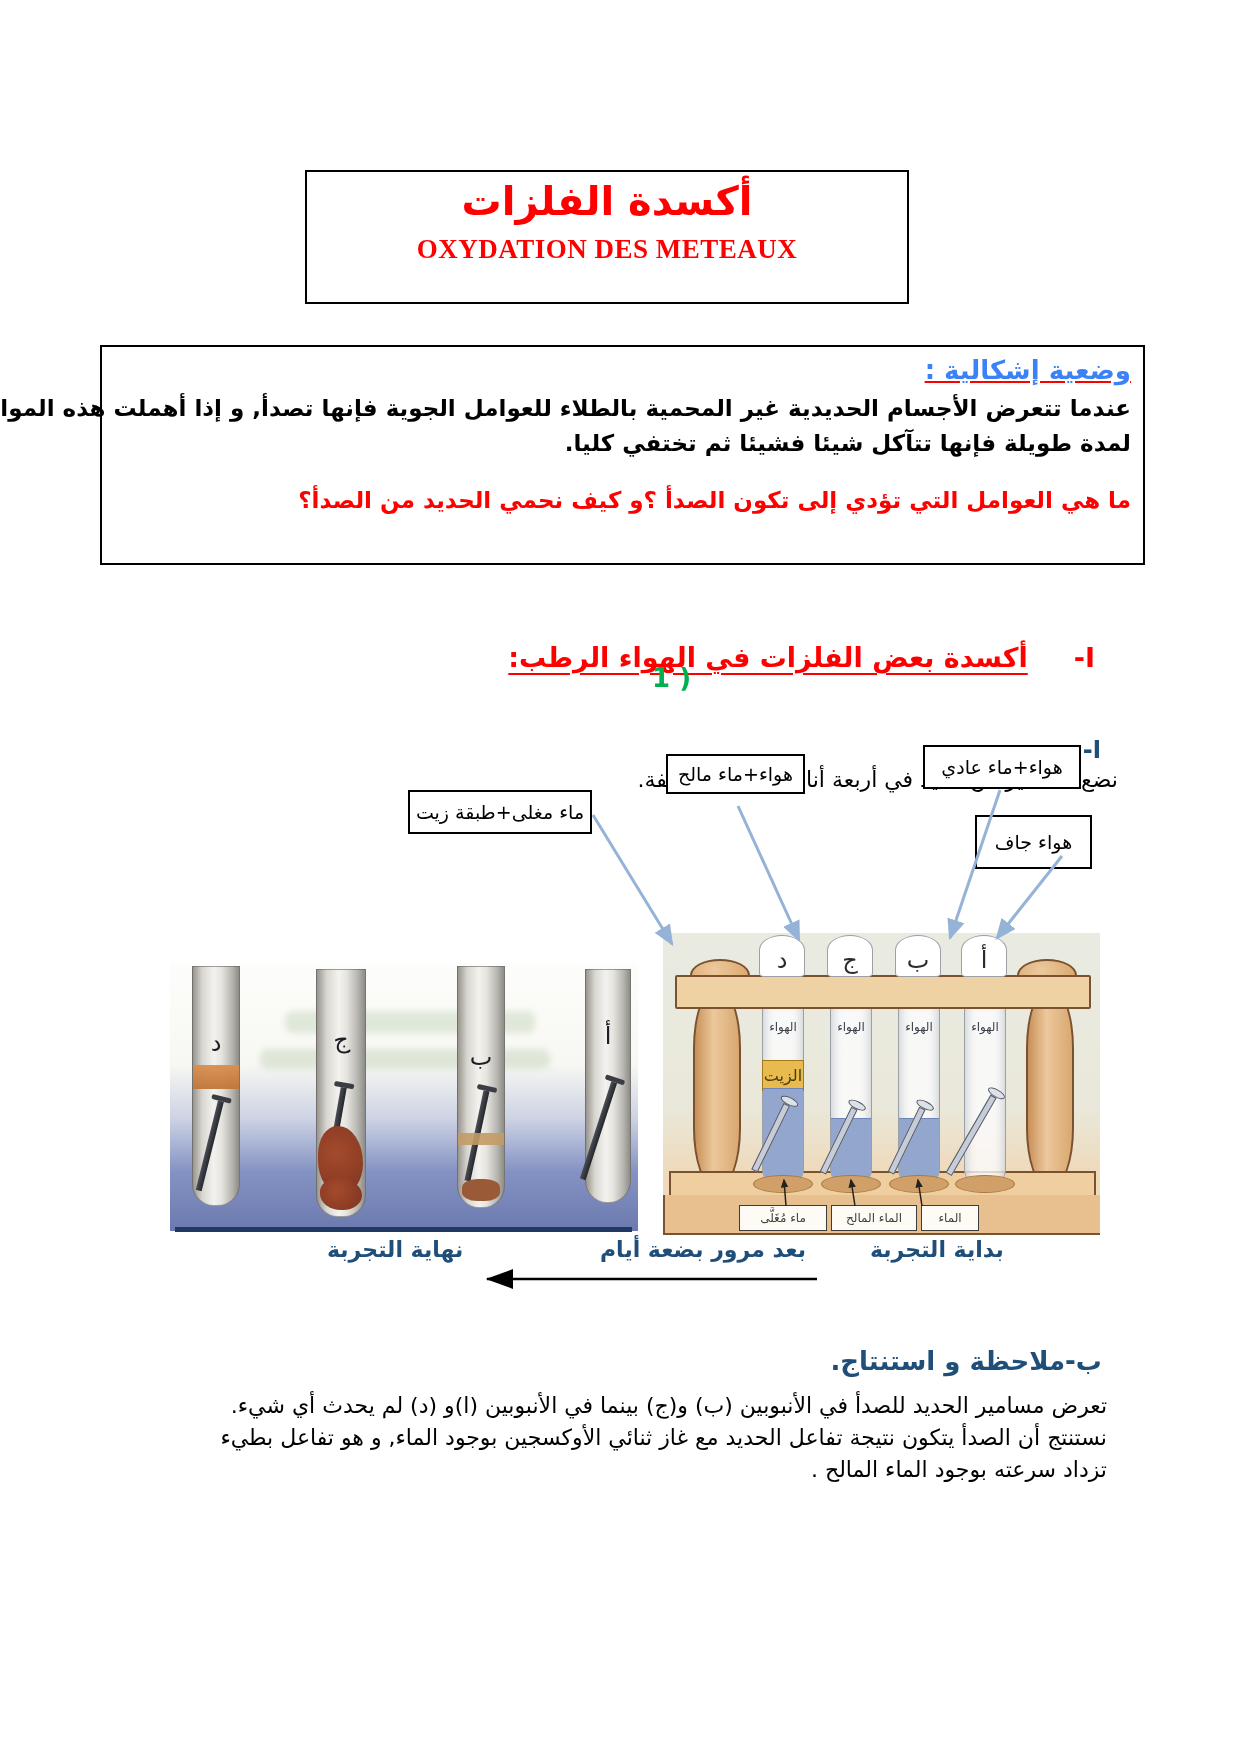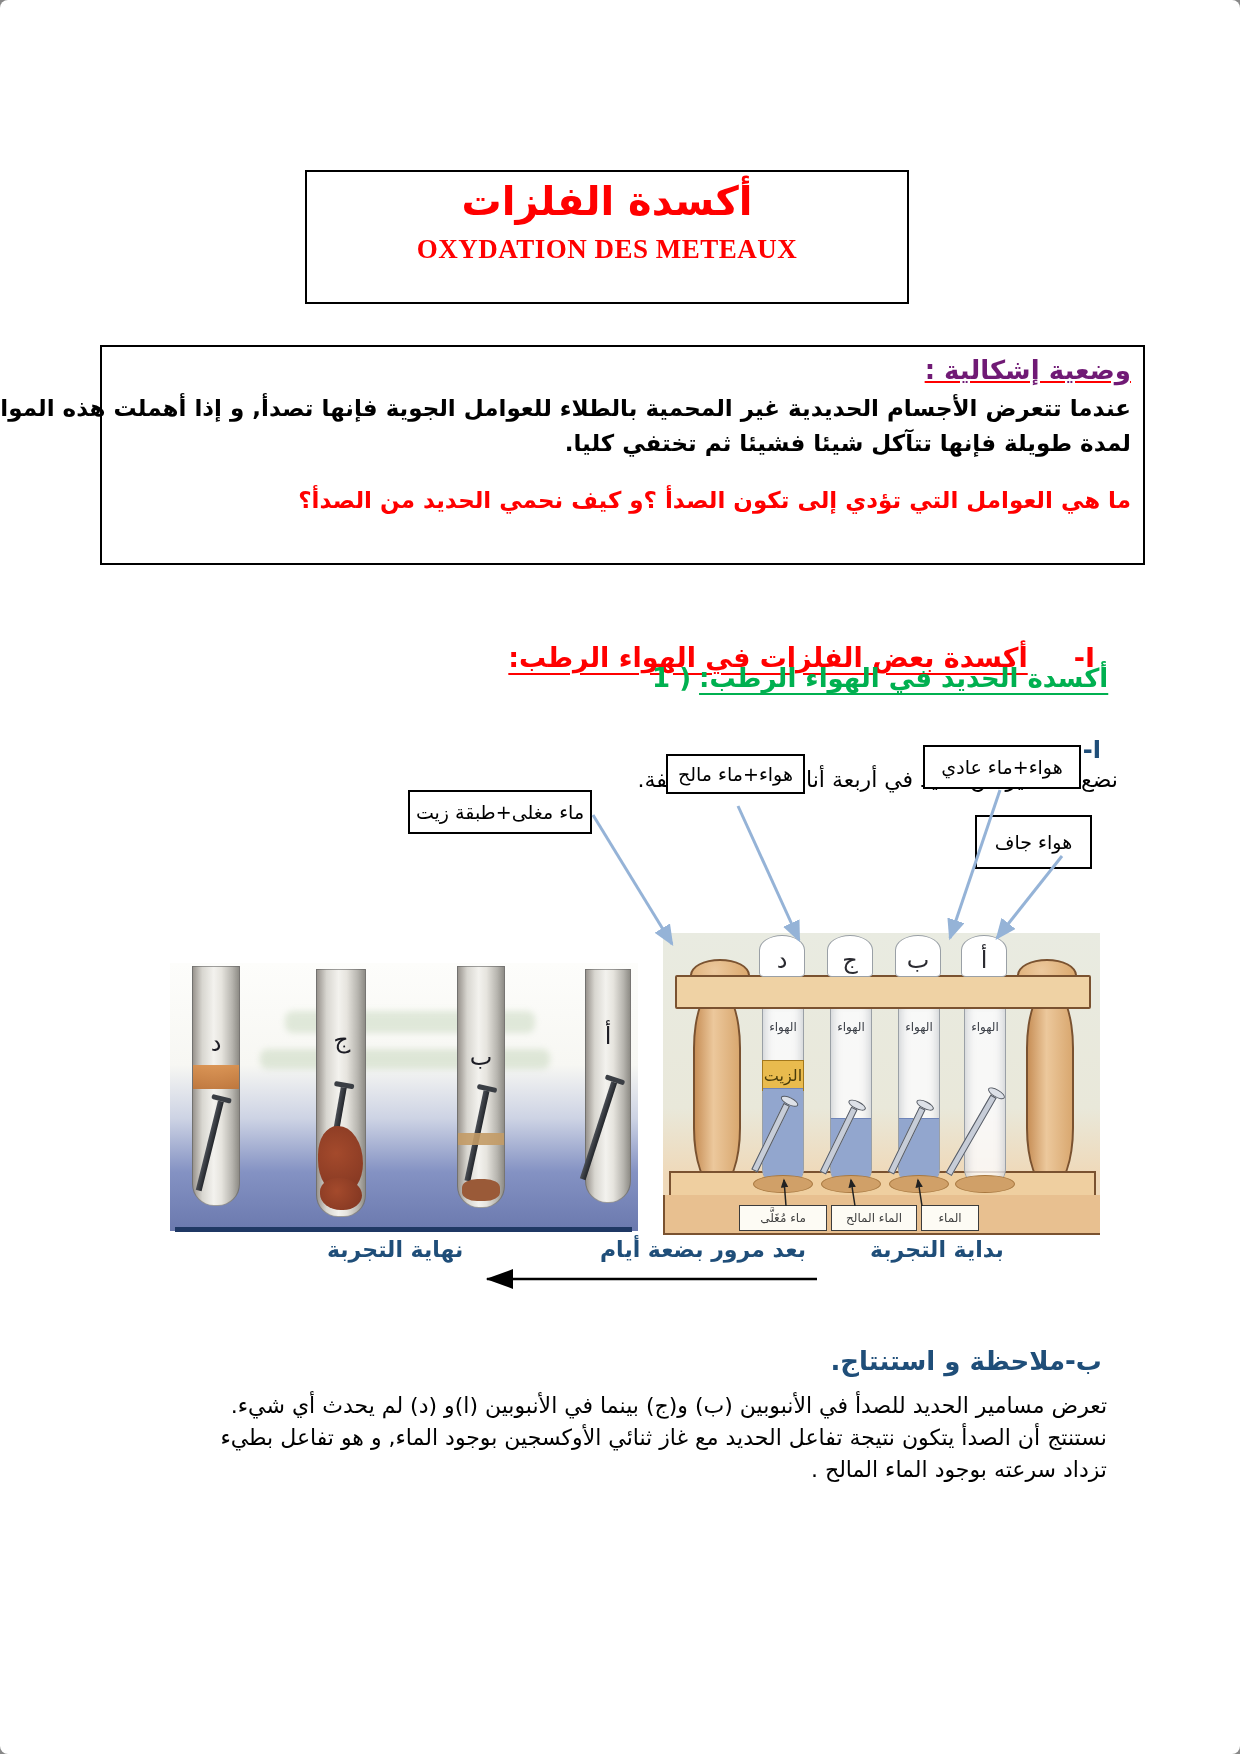--- a/index.html
+++ b/index.html
@@ -1,29 +1,29 @@
 <!DOCTYPE html>
 <html lang="ar"><head>
 <meta charset="utf-8">
 <style>
   html,body{margin:0;padding:0;background:#888;}
   .page{
     position:relative;width:1240px;height:1754px;background:#fff;margin:0 auto;
-    font-family:"DejaVu Sans",sans-serif;overflow:hidden;border-radius:8px;
+    font-family:"DejaVu Sans",sans-serif;overflow:hidden;
   }
   
   .title-box{position:absolute;left:305px;top:170px;width:600px;height:130px;
     border:2px solid #000;text-align:center;}
   .title-ar{margin-top:6px;font-size:40px;font-weight:bold;color:#FF0000;direction:rtl;}
   .title-fr{margin-top:10px;font-size:27px;font-weight:bold;color:#FF0000;
     font-family:"Liberation Serif","DejaVu Serif",serif;letter-spacing:.5px;}
   
   .problem-box{position:absolute;left:100px;top:345px;width:1045px;height:220px;
     border:2px solid #000;direction:rtl;padding:8px 12px 0 12px;box-sizing:border-box;}
-  .problem-heading{color:#701a75;font-weight:bold;font-size:26px;text-decoration:underline;
+  .problem-heading{color:#3b82f6;font-weight:bold;font-size:26px;text-decoration:underline;
     text-decoration-color:#FF0000;margin-bottom:6px;}
   .problem-line{color:#000;font-weight:bold;font-size:23px;line-height:35px;white-space:nowrap;}
   .problem-question{color:#FF0000;font-weight:bold;font-size:23px;margin-top:26px;white-space:nowrap;}
   
   .section-heading{position:absolute;right:145px;top:598px;direction:rtl;display:flex;
     align-items:baseline;gap:46px;color:#FF0000;font-weight:bold;font-size:27px;}
   .section-heading .sec-title{text-decoration:underline;text-decoration-color:#FF0000;
     text-underline-offset:6px;text-decoration-thickness:2px;margin-top:44px;}
   .subsection-heading{position:absolute;left:652px;top:663px;direction:ltr;display:flex;
     align-items:baseline;gap:8px;color:#00B050;font-weight:bold;font-size:26px;}
@@ -117,21 +117,20 @@
     <div class="problem-question">ما هي العوامل التي تؤدي إلى تكون الصدأ ؟و كيف نحمي الحديد من الصدأ؟</div>
   </div>
 
   <div class="section-heading">
     <span>I-</span>
     <span class="sec-title">أكسدة بعض الفلزات في الهواء الرطب:</span>
   </div>
 
   <div class="subsection-heading">
     <span>1 )</span>
-    <span class="sub-title" dir="rtl">أكسدة الحديد في الهواء الرطب:</span>
   </div>
 
   <div class="exp-heading">ا-تجربة .</div>
   <div class="exp-desc">نضع مسامير من حديد في أربعة أنابيب اختبار مختلفة.</div>
 
   <div class="callout co-normal">
     <span>هواء+ماء عادي</span>
   </div>
   <div class="callout co-salt">
     <span>هواء+ماء مالح</span>

